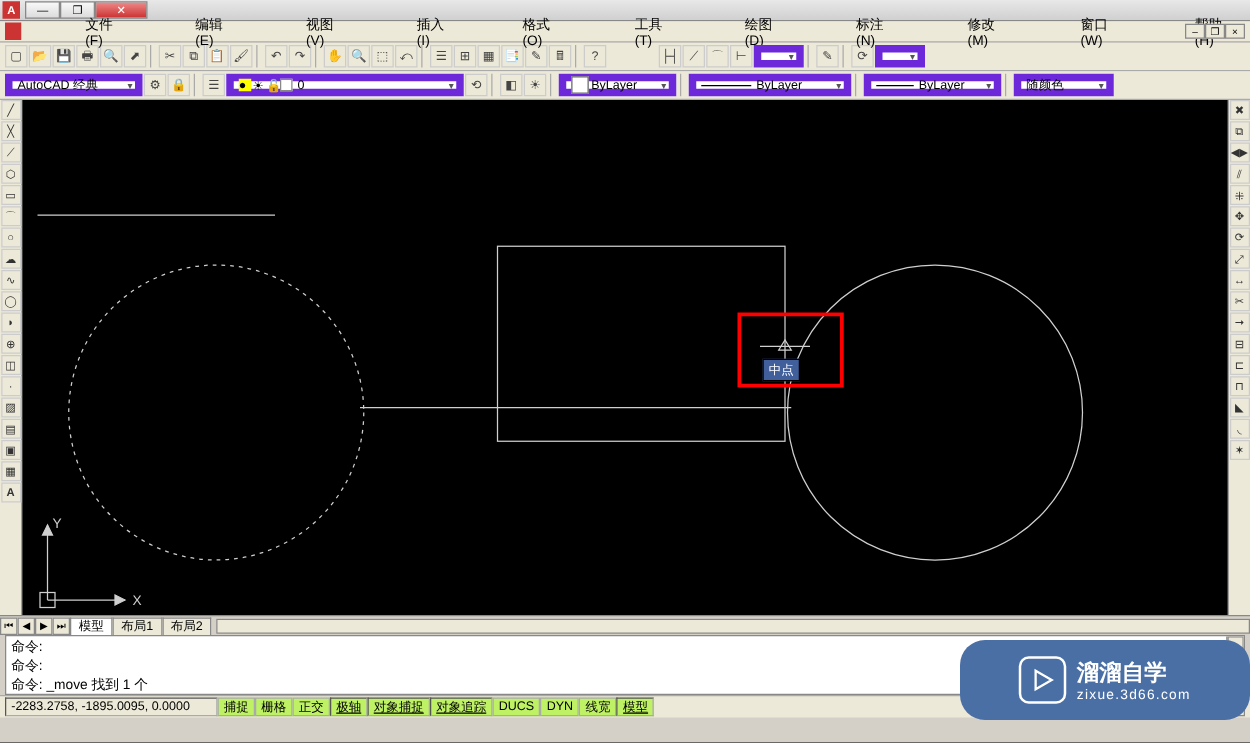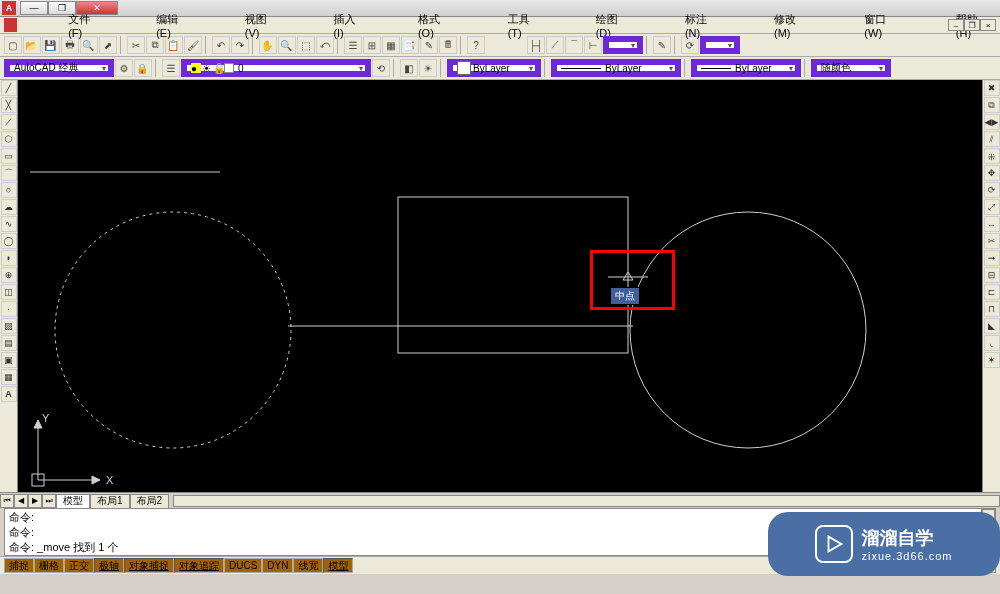--- a/index.html
+++ b/index.html
@@ -51,21 +51,21 @@
 
 
 .cmdwin { height: 48px; background: #fff; border: 1px solid #888; margin: 0 4px; font-size: 11px; font-family: SimSun, monospace; color: #000; padding: 1px 4px; position: relative; overflow: hidden; }
 .cmdwin .line { white-space: nowrap; }
 .cmdscroll { position: absolute; right: 0; top: 0; bottom: 0; width: 14px; background: #ece9d8; border-left: 1px solid #888; }
 .cmdscroll .sbtn { height: 14px; border: 1px solid #888; font-size: 8px; display: flex; align-items: center; justify-content: center; }
 
 
 .statusbar { height: 18px; background: #ece9d8; display: flex; align-items: center; font-size: 10px; border-top: 1px solid #aaa; padding: 0 4px; gap: 0; }
 .statusbar .coords { width: 170px; border: 1px inset #aaa; padding: 0 4px; height: 15px; display: flex; align-items: center; }
-.statusbar .sseg { border: 1px solid #aaa; padding: 0 4px; height: 15px; display: flex; align-items: center; background: #a16207; }
+.statusbar .sseg { border: 1px solid #aaa; padding: 0 4px; height: 15px; display: flex; align-items: center; background: #bef264; }
 .statusbar .sseg.on { border-style: inset; text-decoration: underline; }
 .statusbar .sicons { margin-left: auto; display: flex; gap: 2px; }
 .statusbar .sicon { width: 14px; height: 14px; border: 1px solid #888; }
 
 
 .watermark { position: absolute; right: 0; bottom: 18px; width: 232px; height: 64px; background: #4a6fa5; display: flex; align-items: center; justify-content: center; gap: 8px; border-radius: 20px; }
 .watermark .wlogo { width: 38px; height: 38px; border: 2px solid #fff; border-radius: 8px; display: flex; align-items: center; justify-content: center; }
 .watermark .wlogo svg { width: 22px; height: 22px; }
 .watermark .wtext { color: #fff; }
 .watermark .wcn { font-size: 18px; font-weight: bold; }
@@ -284,20 +284,21 @@
   <div class="line">命令: _move 找到 1 个</div>
   <div class="line">指定基点或 [位移(D)] &lt;位移&gt;:  指定第二个点或 &lt;使用第一个点作为位移&gt;:</div>
   <div class="cmdscroll">
     <div class="sbtn">▲</div>
     <div style="flex:1"></div>
     <div class="sbtn" style="position:absolute;bottom:0;left:0;right:0">▼</div>
   </div>
 </div>
 
 <div class="statusbar">
+  <div class="coords">-2283.2758, -1895.0095, 0.0000</div>
   <div class="sseg">捕捉</div>
   <div class="sseg">栅格</div>
   <div class="sseg">正交</div>
   <div class="sseg on">极轴</div>
   <div class="sseg on">对象捕捉</div>
   <div class="sseg on">对象追踪</div>
   <div class="sseg">DUCS</div>
   <div class="sseg">DYN</div>
   <div class="sseg">线宽</div>
   <div class="sseg on">模型</div>

